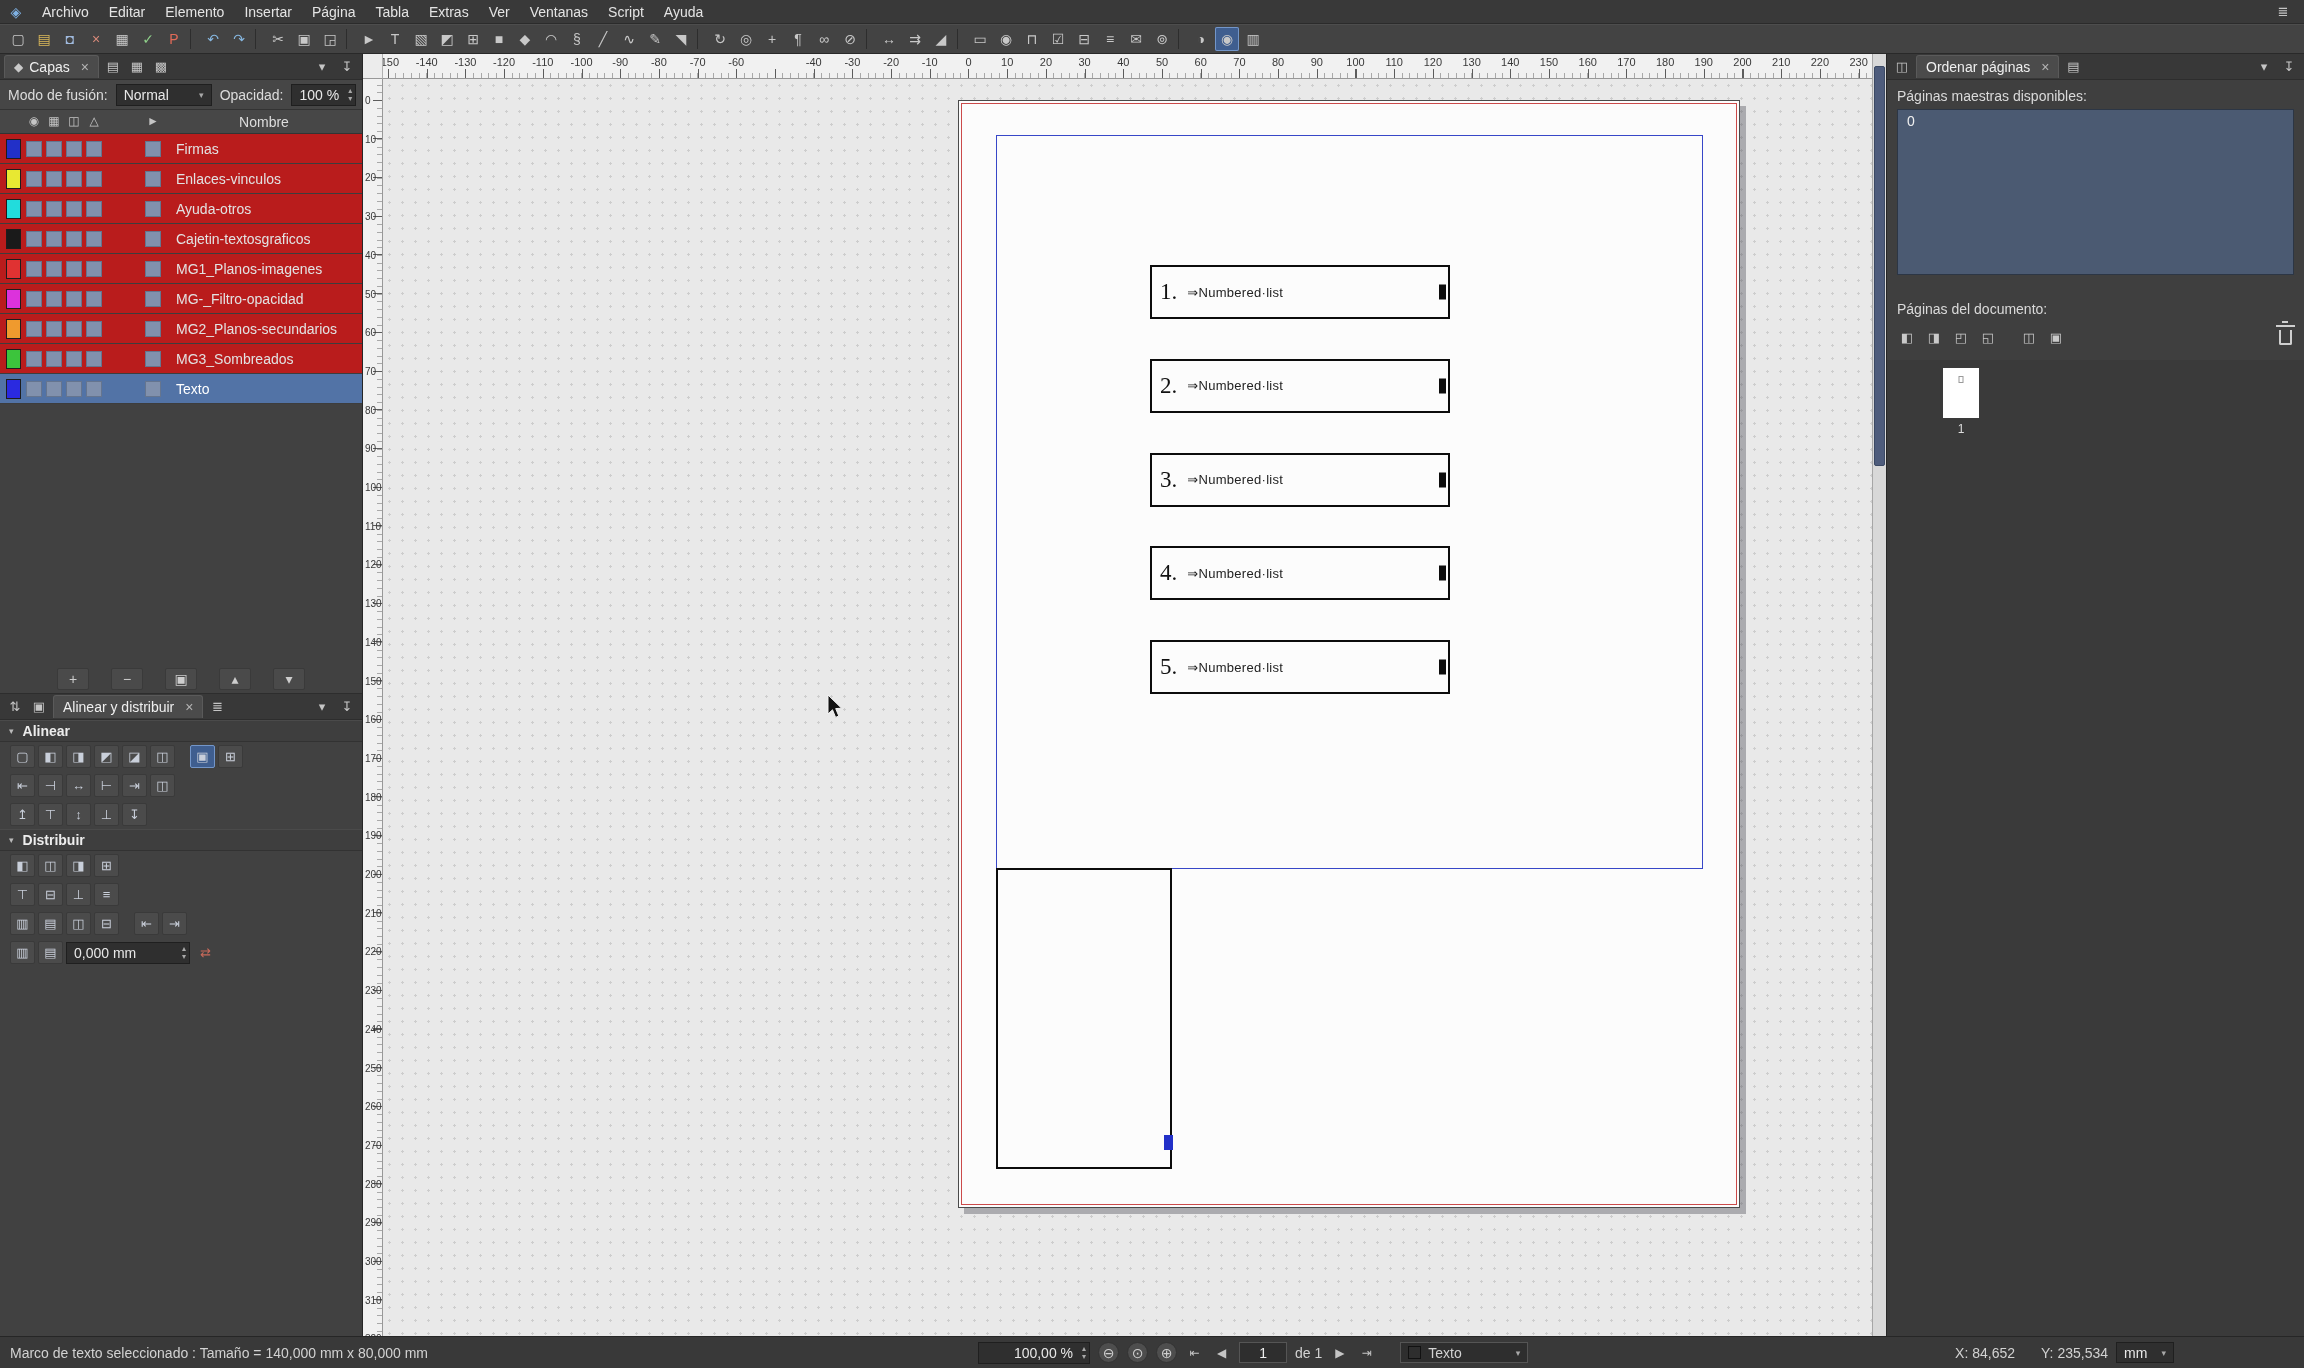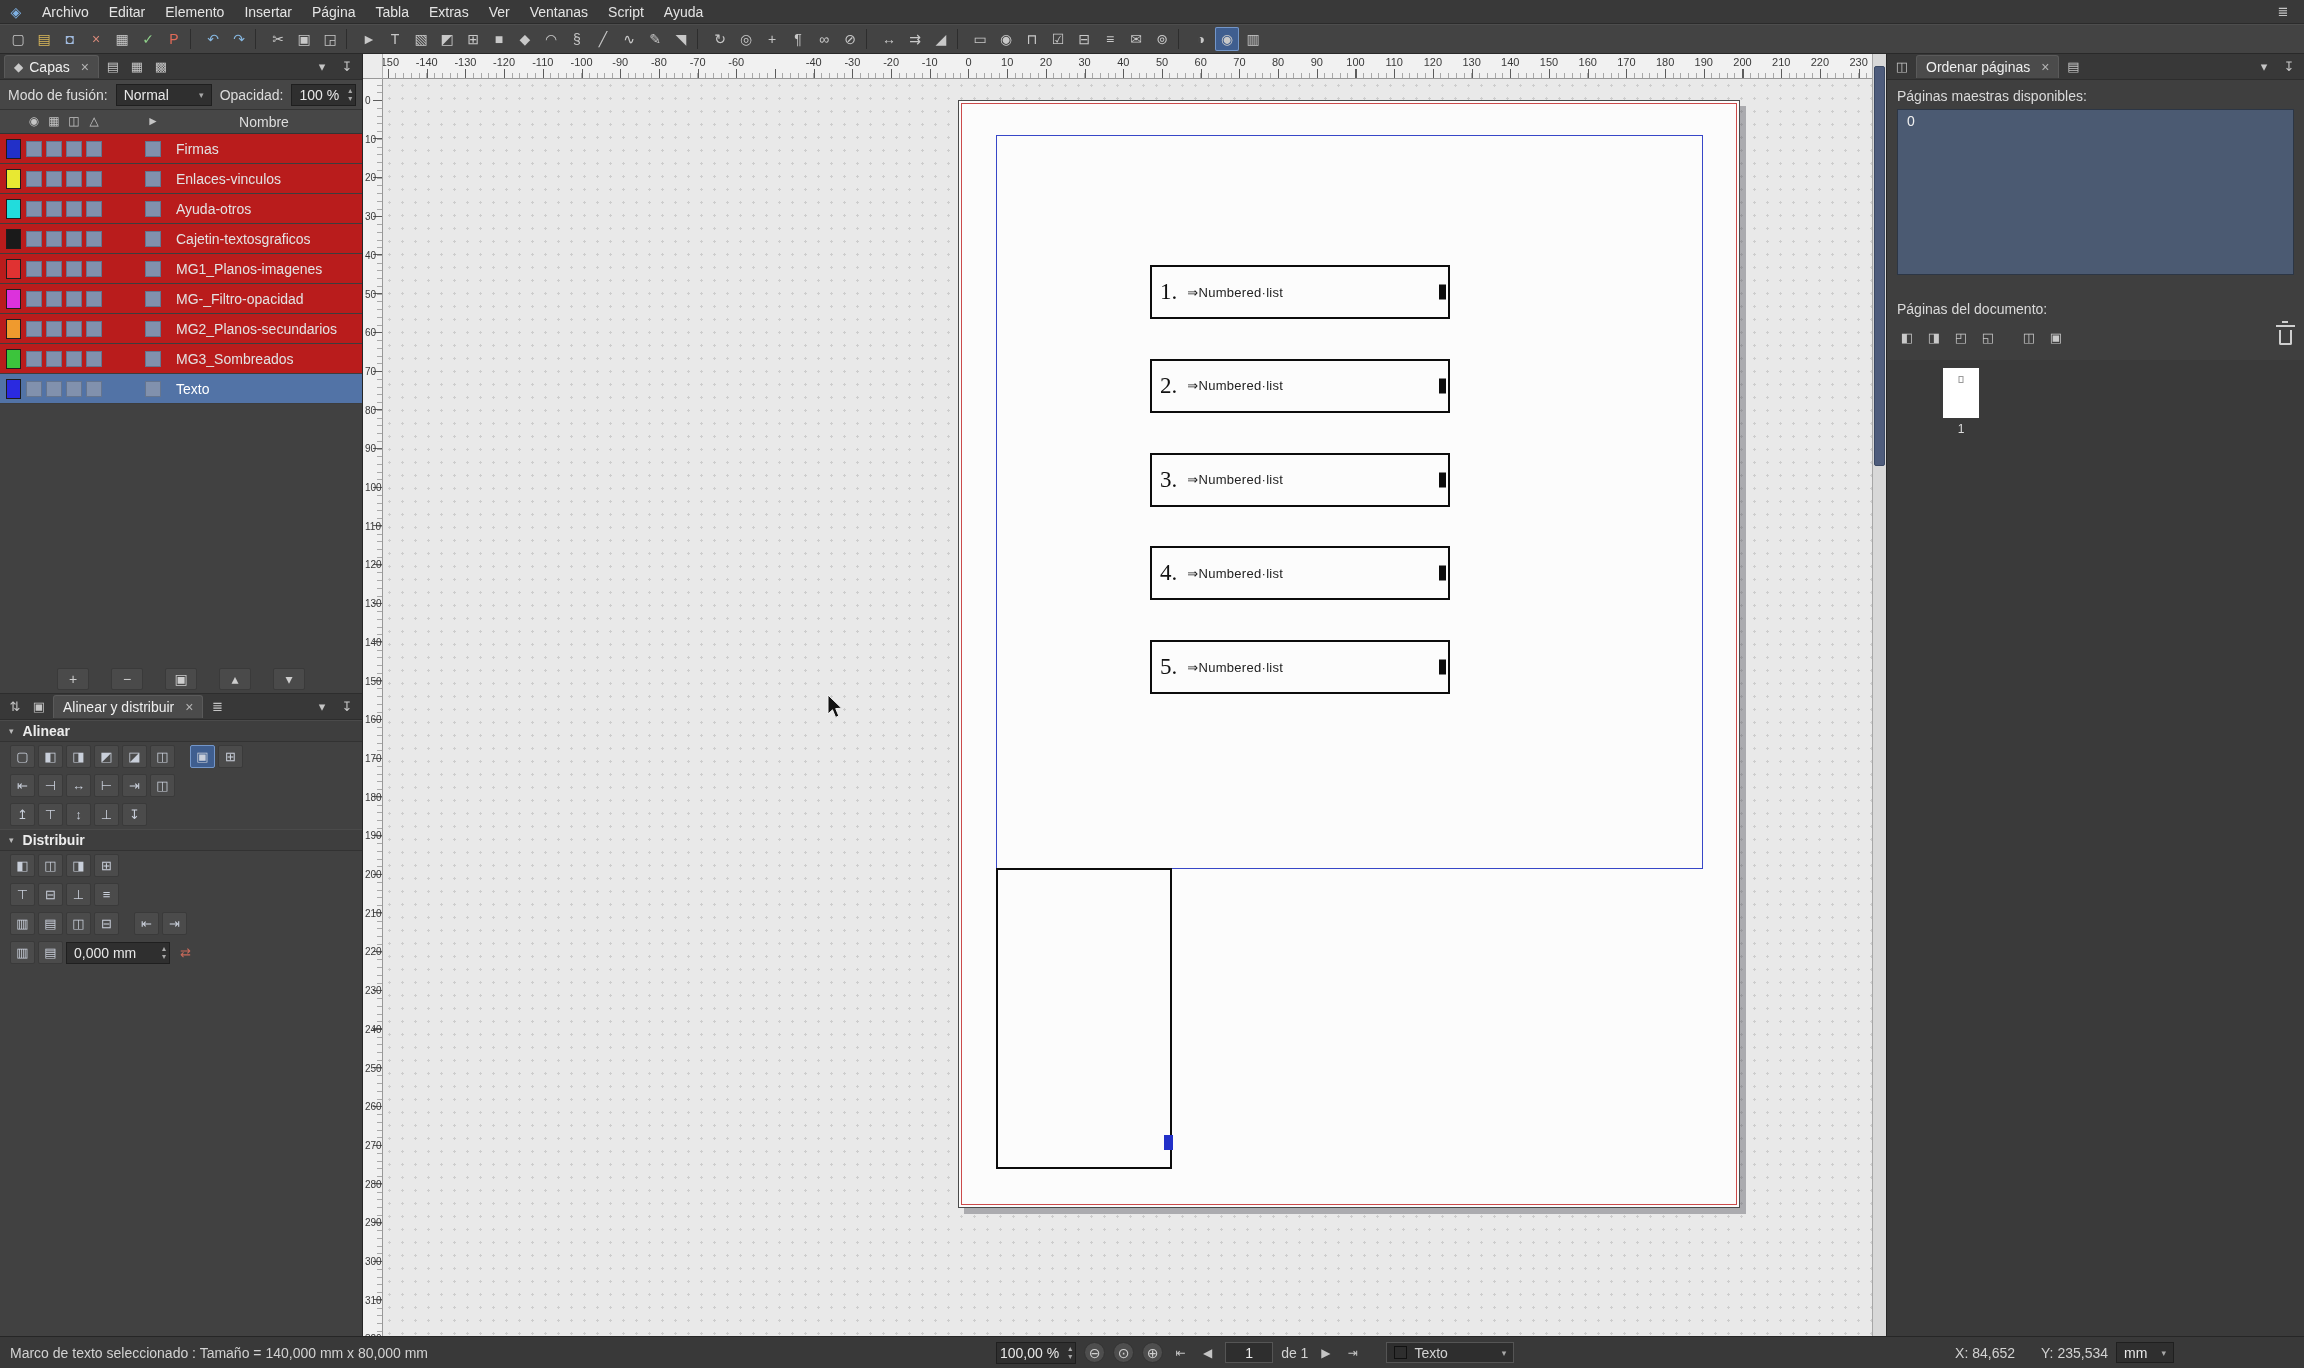--- a/index.html
+++ b/index.html
@@ -52,21 +52,21 @@
   .layers-fill{height:260px;background:#414141}
   .layer-btns{height:30px;display:flex;justify-content:center;align-items:center;gap:22px;background:#414141;border-bottom:1px solid #2d2d2d}
   .lb-btn{width:32px;height:22px;display:flex;align-items:center;justify-content:center;color:#cdcdcd;font-size:14px;background:#4a4a4a;border:1px solid #3a3a3a;border-radius:2px}
 
   .sec-hdr{height:22px;display:flex;align-items:center;gap:9px;padding:0 9px;background:#3e3e3e;border-top:1px solid #4a4a4a;border-bottom:1px solid #323232;font-weight:bold;color:#ececec}
   .sec-hdr .chev{font-size:9px;color:#bbb;font-weight:normal}
   .btn-row{display:flex;gap:3px;padding:3px 0 3px 10px;align-items:center}
   .abtn{width:25px;height:23px;background:#4b4b4b;border:1px solid #3a3a3a;border-radius:2px;display:flex;align-items:center;justify-content:center;font-size:13px;color:#c9cfda}
   .abtn.active{background:#3f5e8f;border-color:#7396c9}
   .grp-gap{width:9px}
-  .sp-input{width:104px}
+  .sp-input{width:124px}
   .align-fill{flex:1;background:#414141}
 
   
   .center{flex:1;display:flex;min-width:0}
   .center-col{flex:1;display:flex;flex-direction:column;min-width:0}
   .ruler-row{height:25px;display:flex}
   .ruler-corner{width:20px;background:#ececec;border-right:1px solid #b0b0b0;border-bottom:1px solid #989898}
   .hruler{flex:1;position:relative;background:#f1f1f1;border-bottom:1px solid #989898;overflow:hidden;
     background-image:repeating-linear-gradient(to right,#5c5c5c 0 1px,transparent 1px 38.7px),
                      repeating-linear-gradient(to right,#a9a9a9 0 1px,transparent 1px 7.74px);
@@ -119,21 +119,21 @@
   .pc-tl{left:-2px;top:-2px;border-left-width:2px;border-top-width:2px}
   .pc-tr{right:-2px;top:-2px;border-right-width:2px;border-top-width:2px}
   .pc-bl{left:-2px;bottom:-2px;border-left-width:2px;border-bottom-width:2px}
   .pc-br{right:-2px;bottom:-2px;border-right-width:2px;border-bottom-width:2px}
   .pthumb .mini{position:absolute;left:50%;top:8px;transform:translateX(-50%);width:5px;height:7px;border:1px solid #9a9a9a}
   .pnum{position:absolute;left:56px;top:62px;width:36px;text-align:center;color:#ddd;font-size:12px}
 
   
   .statusbar{height:32px;background:#393939;border-top:1px solid #262626;display:flex;align-items:center;padding:0 130px 0 10px;gap:8px;color:#d2d2d2;white-space:nowrap}
   .sb-flex1{flex:1.3}.sb-flex2{flex:1}
-  .sb-zoom{width:80px;justify-content:flex-end}
+  .sb-zoom{width:112px;justify-content:flex-end}
   .zbtn{width:21px;height:21px;border-radius:11px;background:#4e4e4e;border:1px solid #333;display:flex;align-items:center;justify-content:center;color:#cfcfcf;font-size:14px}
   .nbtn{width:19px;height:19px;display:flex;align-items:center;justify-content:center;color:#c5c5c5;font-size:12px}
   .sb-page{width:48px;height:21px;background:#2e2e2e;border:1px solid #555;color:#eee;display:flex;align-items:center;justify-content:center}
   .sb-layer{height:21px;min-width:128px;background:#2e2e2e;border:1px solid #555;display:flex;align-items:center;gap:7px;padding:0 7px;margin-left:16px}
   .sb-layer .sw{width:13px;height:13px;border:1px solid #111}
   .sb-coords{display:flex;gap:26px}
   .sb-unit{width:58px;height:21px}
 </style>
 </head>
 <body>

